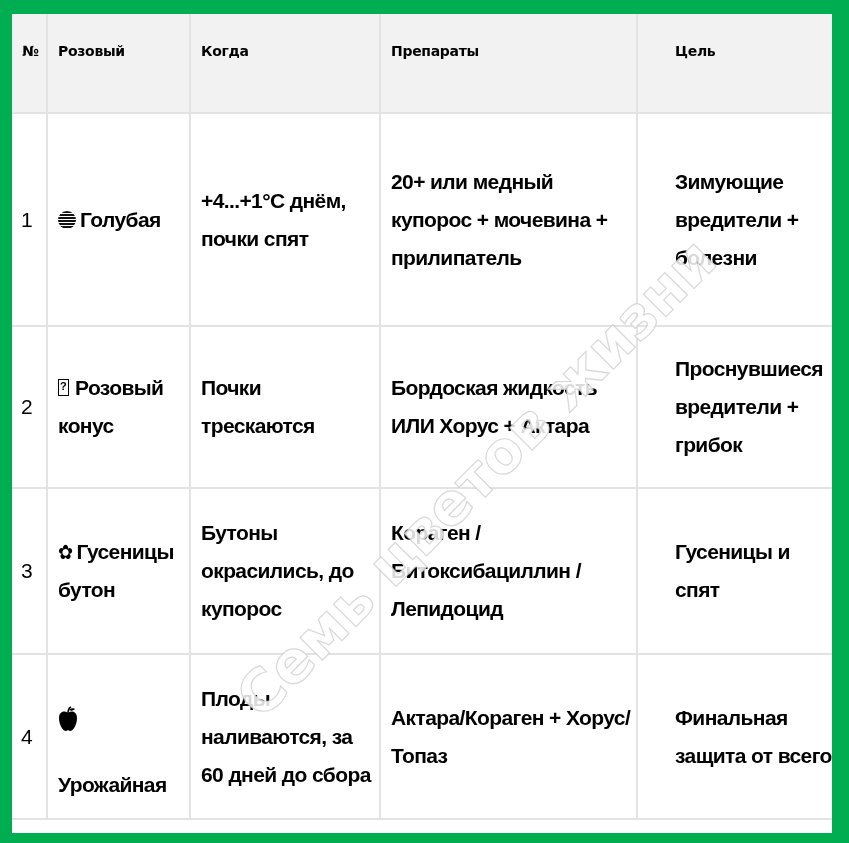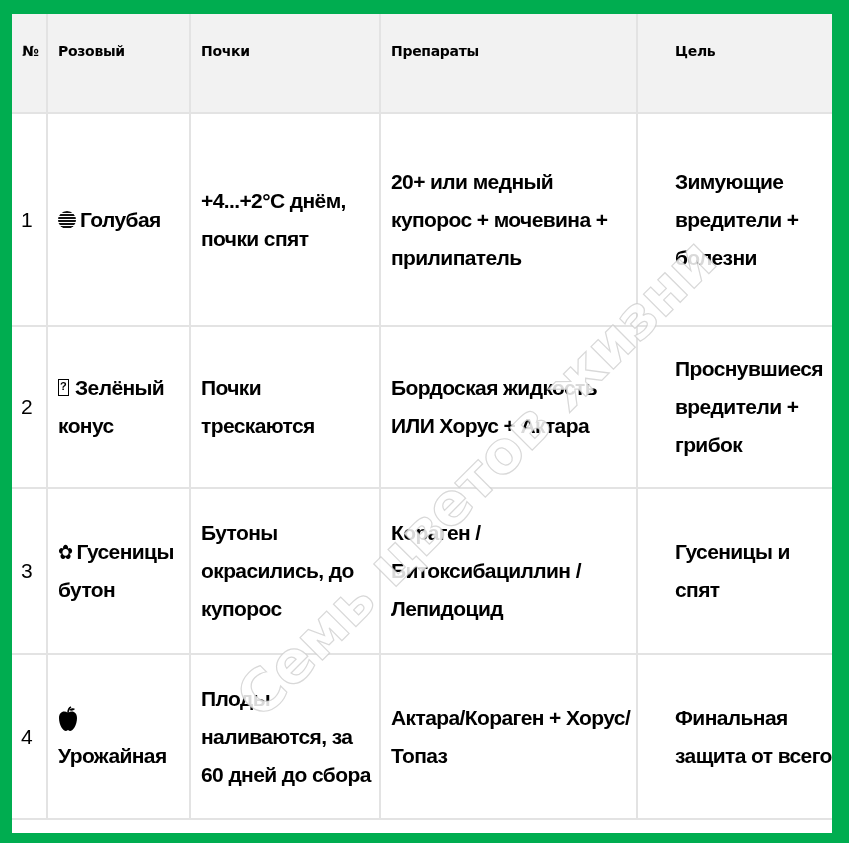--- a/index.html
+++ b/index.html
@@ -51,57 +51,57 @@
       vertical-align: -2px; margin-right: 4px;
     }
     .watermark {
       position: absolute; left: 140px; top: 430px;
       transform: rotate(-45deg); transform-origin: center;
       font-size: 58px; font-weight: bold; color: rgba(255,255,255,0.85);
       -webkit-text-stroke: 1.2px rgba(200,200,200,0.7);
       white-space: nowrap; pointer-events: none;
       font-family: "DejaVu Sans", sans-serif;
     }
-    .cell-line { display: block; }
+    .cell-line { display: block; margin-top: 29px; }
   </style>
 </head>
 <body>
 
 <div class="frame">
   <table>
     <colgroup>
       <col class="c1">
         <col class="c2">
         <col class="c3">
         <col class="c4">
         <col class="c5">
     </colgroup>
     <thead>
       <tr>
         <th>№</th>
         <th>Розовый</th>
-        <th>Почки</th>
+        <th>Когда</th>
         <th>Препараты</th>
         <th>Цель</th>
       </tr>
     </thead>
     <tbody>
       <tr class="r1">
         <td class="num">1</td>
         <td>
           <span class="stripe-ball"></span><span>Голубая</span>
         </td>
-        <td>+4...+2°C днём, почки спят</td>
+        <td>+4...+1°C днём, почки спят</td>
         <td>20+ или медный купорос + мочевина + прилипатель</td>
         <td>Зимующие вредители + болезни</td>
       </tr>
       <tr class="r2">
         <td class="num">2</td>
         <td>
-          <span class="icon-box"></span><span>Зелёный конус</span>
+          <span class="icon-box"></span><span>Розовый конус</span>
         </td>
         <td>Почки трескаются</td>
         <td>Бордоская жидкость ИЛИ Хорус + Актара</td>
         <td>Проснувшиеся вредители + грибок</td>
       </tr>
       <tr class="r3">
         <td class="num">3</td>
         <td>
           <span class="icon">✿</span><span>Гусеницы бутон</span>
         </td>

